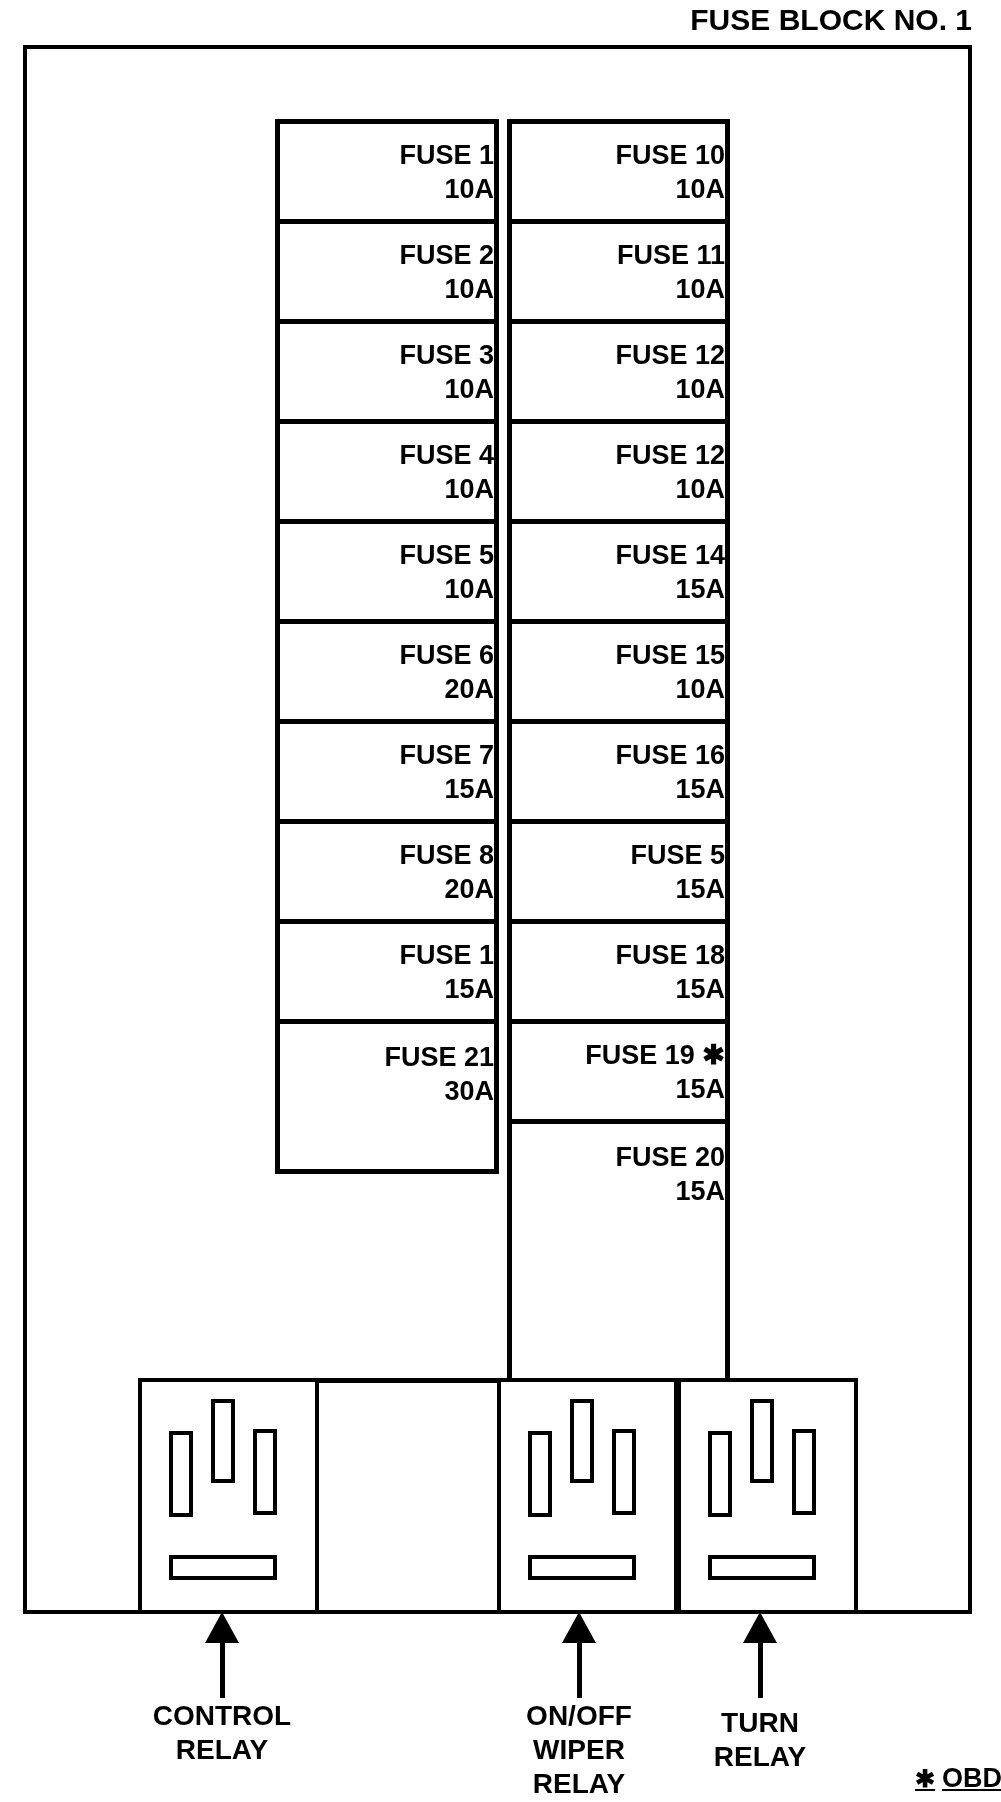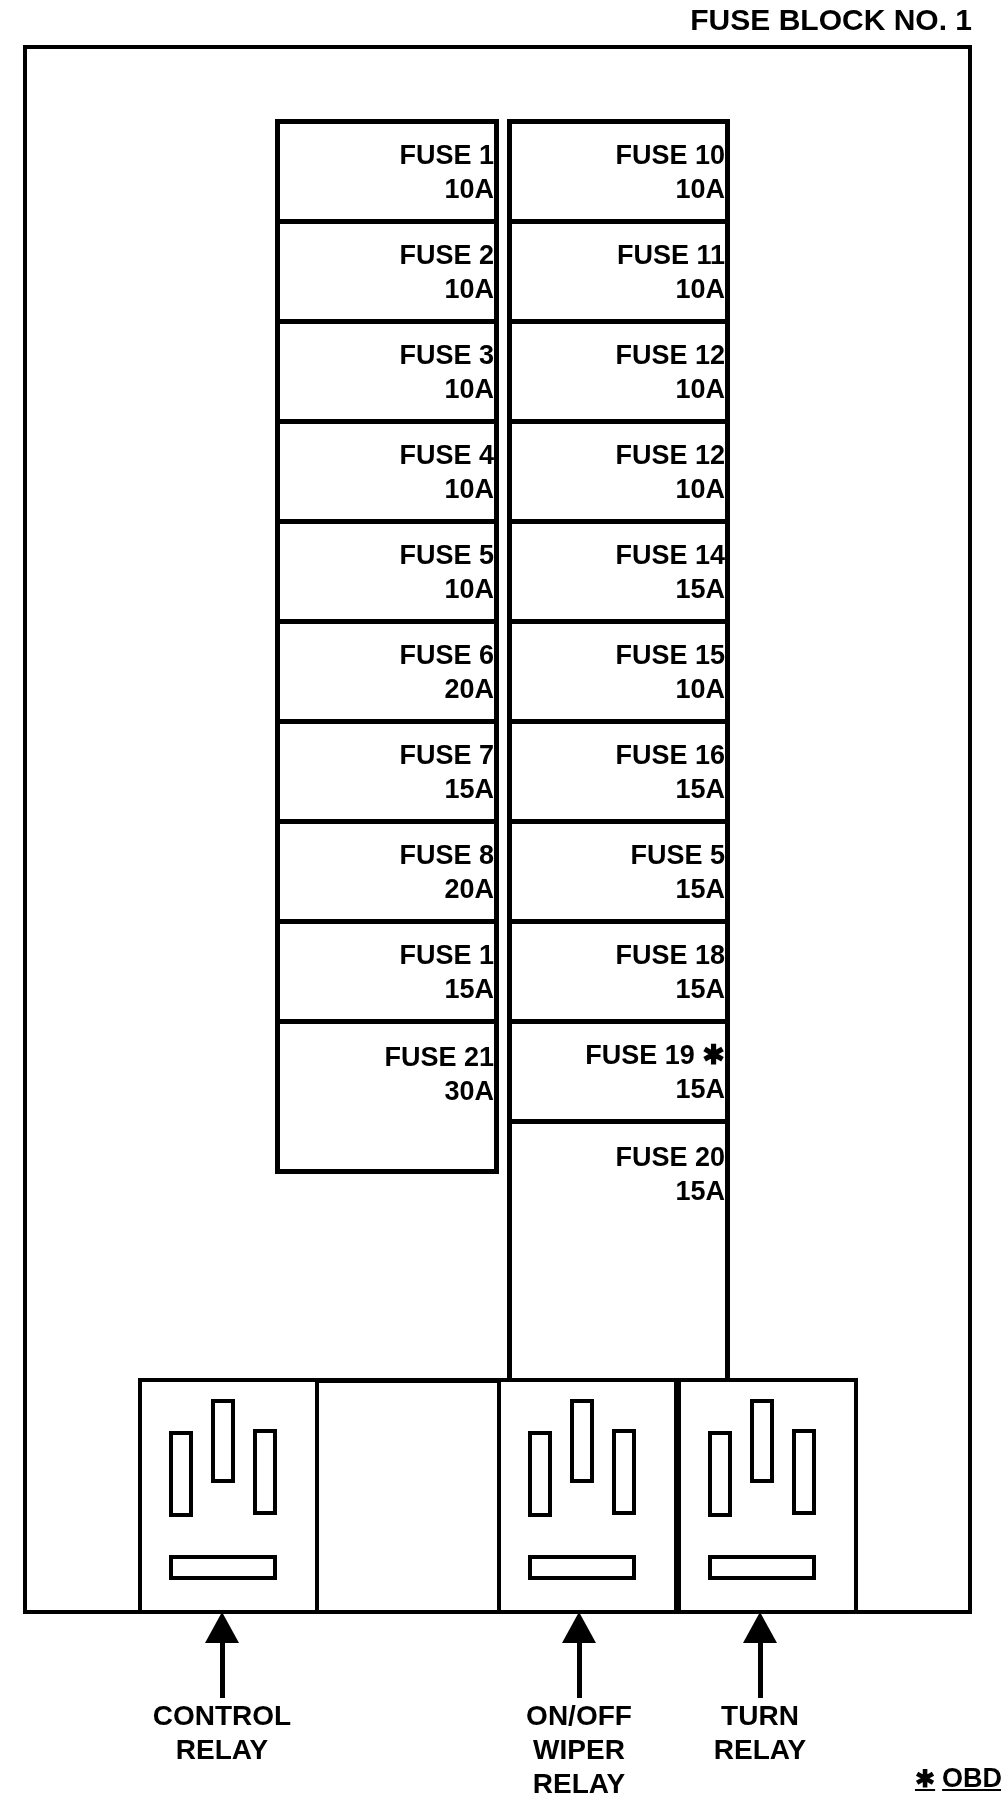--- a/index.html
+++ b/index.html
@@ -79,21 +79,21 @@
     width: 5px; height: 58px; background: #000;
   }
 
   .relay-label {
     position: absolute; top: 1699px; width: 220px;
     text-align: center;
     font-size: 28px; font-weight: bold; line-height: 34px;
   }
   .relay-label-1 { left: 112px; }
   .relay-label-2 { left: 469px; }
-  .relay-label-3 { left: 650px; }
+  .relay-label-3 { left: 650px; margin-top: 7px; }
 
   .footnote {
     position: absolute; left: 915px; top: 1763px;
     font-size: 27px; font-weight: bold; white-space: nowrap; text-decoration: underline;
   }
   .footnote .ast { margin-right: 7px; font-size: 24px; }
 </style>
 </head>
 <body>
 

